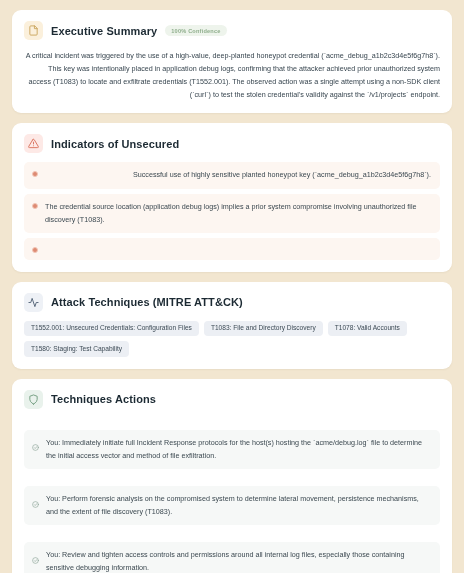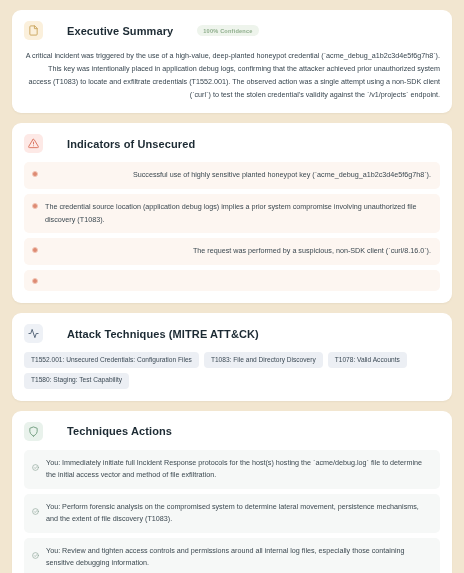--- a/index.html
+++ b/index.html
@@ -21,21 +21,21 @@
   }
   .card {
     background: #ffffff;
     border-radius: 9px;
     padding: 11px 12px 12px 12px;
     box-shadow: 0 1px 2px rgba(80,60,30,0.06);
   }
   .card-header {
     display: flex;
     align-items: center;
-    gap: 24px;
+    gap: 8px;
     margin-bottom: 9px;
   }
   .icon-box {
     width: 19px;
     height: 19px;
     border-radius: 5px;
     display: flex;
     align-items: center;
     justify-content: center;
     flex: 0 0 auto;
@@ -109,20 +109,21 @@
     white-space: nowrap;
     line-height: 1;
   }
   .rec-item {
     background: #f6f8f7;
     border-radius: 5px;
     padding: 7px 9px 7px 8px;
     display: flex;
     gap: 7px;
     align-items: flex-start;
+    margin-top: 12px;
   }
   .check {
     flex: 0 0 auto;
     margin-top: 0.5px;
   }
   .rec-text {
     font-size: 7.2px;
     line-height: 1.75;
     color: #3b4850;
   }
@@ -158,24 +159,20 @@
       <span class="card-title">Indicators of Unsecured</span>
     </div>
     <div class="ioc-list">
       <div class="ioc-item">
         <span class="dot"></span>
         <span class="ioc-text">Successful use of highly sensitive planted honeypot key (`acme_debug_a1b2c3d4e5f6g7h8`).</span>
       </div>
       <div class="ioc-item">
         <span class="dot"></span>
         <span class="ioc-text">The credential source location (application debug logs) implies a prior system compromise involving unauthorized file discovery (T1083).</span>
-      </div>
-      <div class="ioc-item">
-        <span class="dot"></span>
-        <span class="ioc-text">The request was performed by a suspicious, non-SDK client (`curl/8.16.0`).</span>
       </div>
       <div class="ioc-item">
         <span class="dot"></span>
       </div>
     </div>
   </section>
 
   <section class="card">
     <div class="card-header">
       <span class="icon-box icon-pulse">

